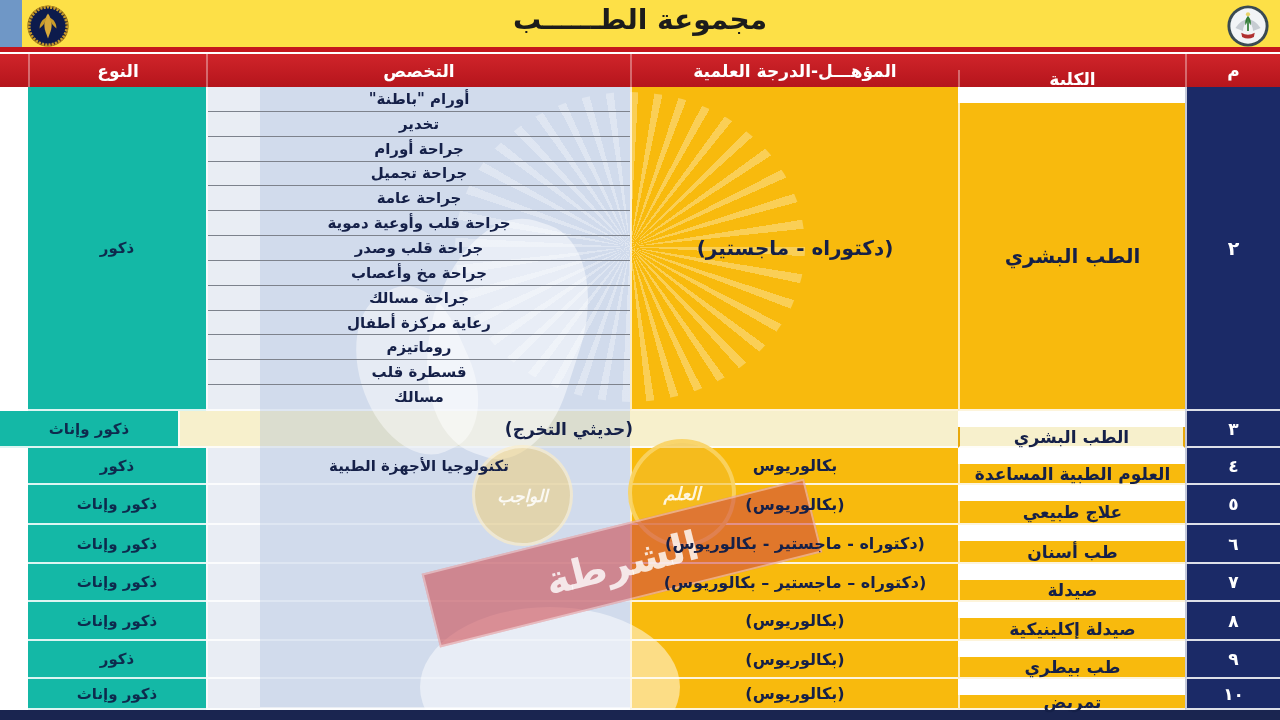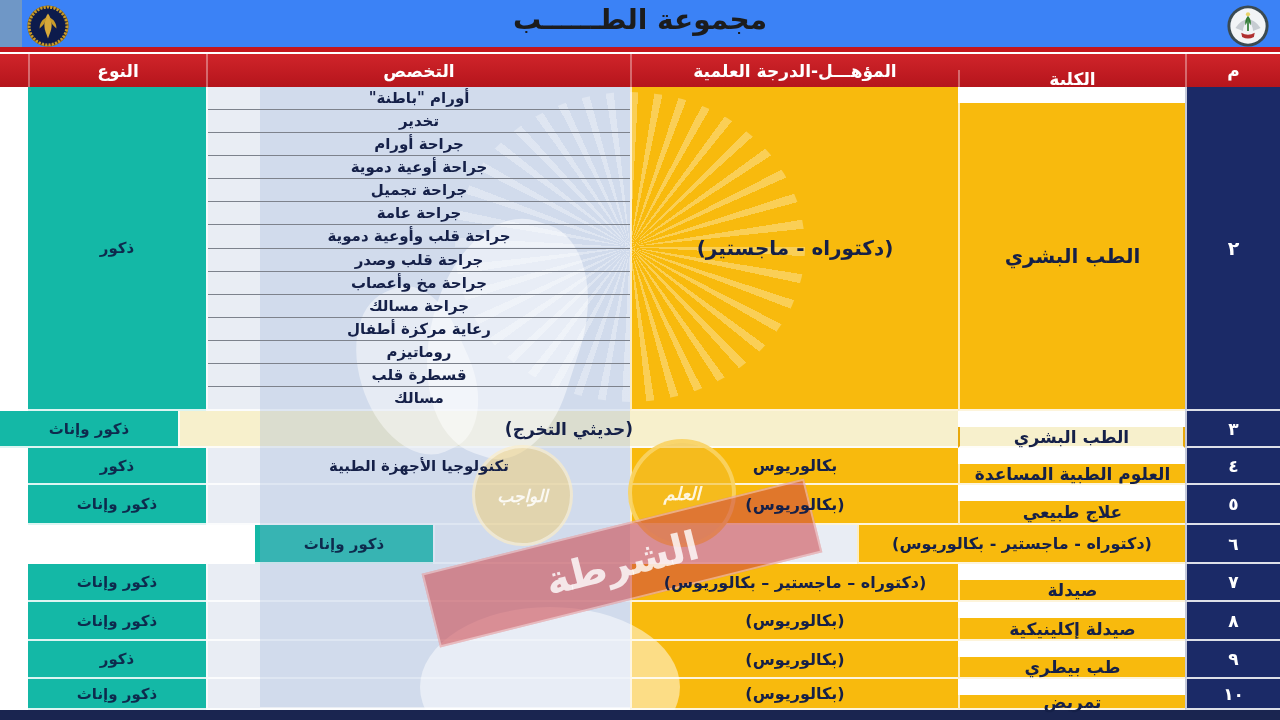--- a/index.html
+++ b/index.html
@@ -4,21 +4,21 @@
 <style>
   html,body{margin:0;padding:0;}
   body{
     width:1280px;height:720px;overflow:hidden;position:relative;
     font-family:"DejaVu Sans","Liberation Sans",sans-serif;
     background:#fff;
   }
   .page{position:relative;width:1280px;height:720px;}
 
   
-  .title-bar{position:relative;height:47px;background:#3b82f6;border-bottom:0;}
+  .title-bar{position:relative;height:47px;background:#fde047;border-bottom:0;}
   .blue-strip{position:absolute;left:0;top:0;width:22px;height:47px;background:#6f97c6;}
   .title-text{
     position:absolute;left:0;right:0;top:3px;text-align:center;
     font-size:28px;font-weight:bold;color:#1c1c1c;letter-spacing:0;
   }
   .emblem{position:absolute;top:5px;width:42px;height:42px;}
   .emblem-left{left:27px;}
   .emblem-right{right:11px;}
   .red-line{height:5px;background:#c4161d;}
   .white-gap{height:2px;background:#fff;}
@@ -156,21 +156,20 @@
       <div class="cell c-college">
           <span>الطب البشري</span>
         </div>
       <div class="cell c-qual">
           <span>(دكتوراه - ماجستير)</span>
         </div>
       <div class="cell c-spec spec-list">
         <div class="spec-item">أورام "باطنة"</div>
         <div class="spec-item">تخدير</div>
         <div class="spec-item">جراحة أورام</div>
-        <div class="spec-item">جراحة أوعية دموية</div>
         <div class="spec-item">جراحة تجميل</div>
         <div class="spec-item">جراحة عامة</div>
         <div class="spec-item">جراحة قلب وأوعية دموية</div>
         <div class="spec-item">جراحة قلب وصدر</div>
         <div class="spec-item">جراحة مخ وأعصاب</div>
         <div class="spec-item">جراحة مسالك</div>
         <div class="spec-item">رعاية مركزة أطفال</div>
         <div class="spec-item">روماتيزم</div>
         <div class="spec-item">قسطرة قلب</div>
         <div class="spec-item">مسالك</div>
@@ -228,20 +227,23 @@
         </div>
       <div class="cell c-gender">
           <span>ذكور وإناث</span>
         </div>
     </div>
 
     <div class="row" id="r6">
       <div class="cell c-num">
           <span>٦</span>
         </div>
+      <div class="cell c-college">
+          <span>طب أسنان</span>
+        </div>
       <div class="cell c-qual">
           <span>(دكتوراه - ماجستير - بكالوريوس)</span>
         </div>
       <div class="cell c-spec">
           <span></span>
         </div>
       <div class="cell c-gender">
           <span>ذكور وإناث</span>
         </div>
     </div>

